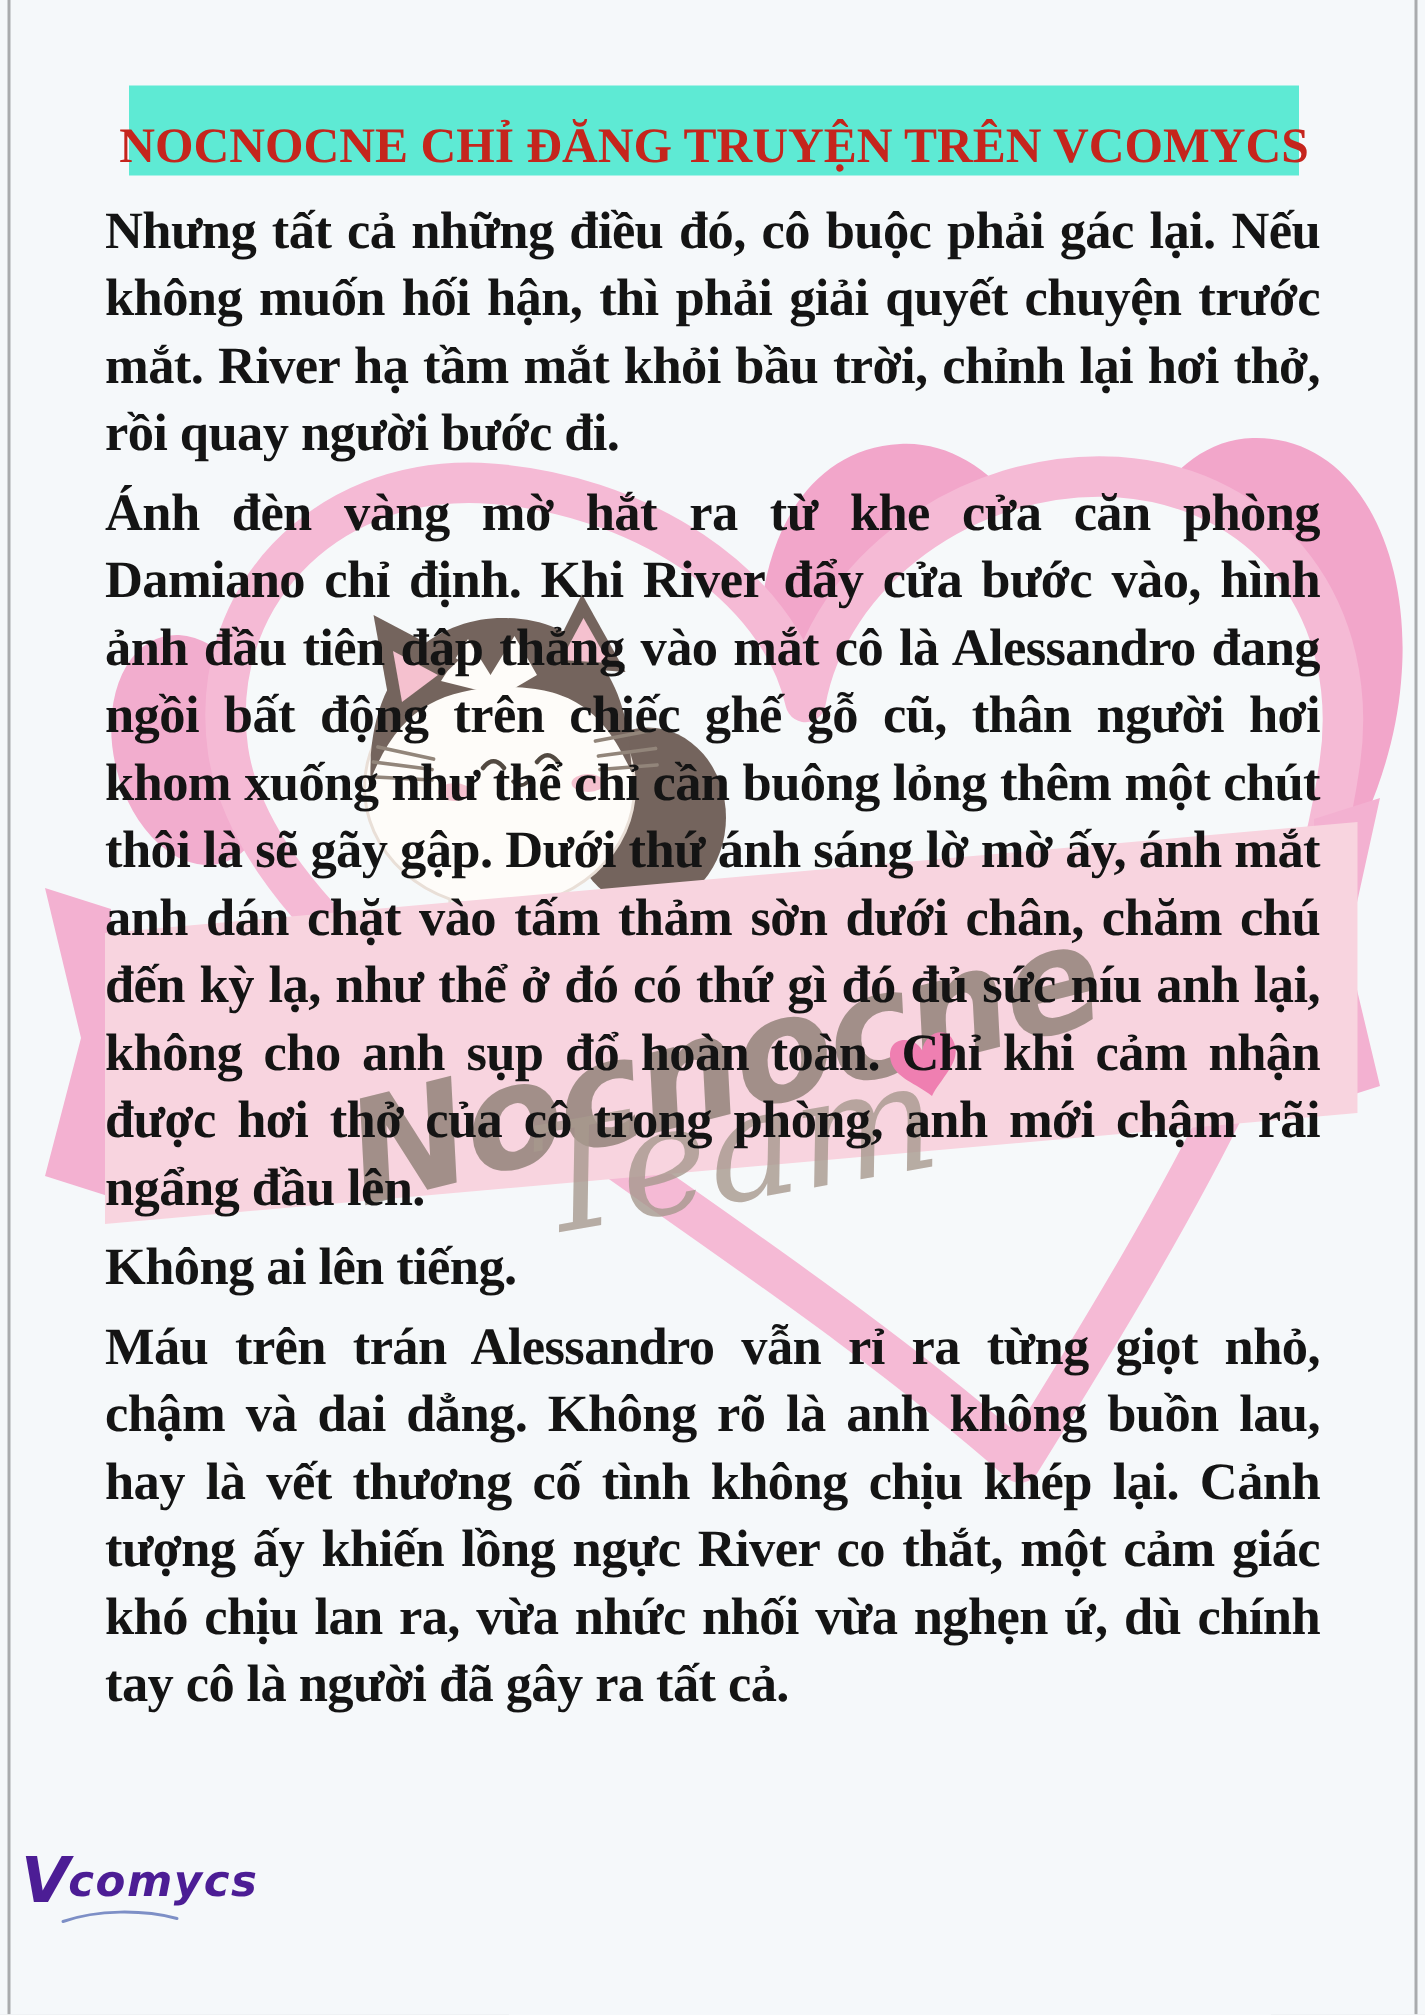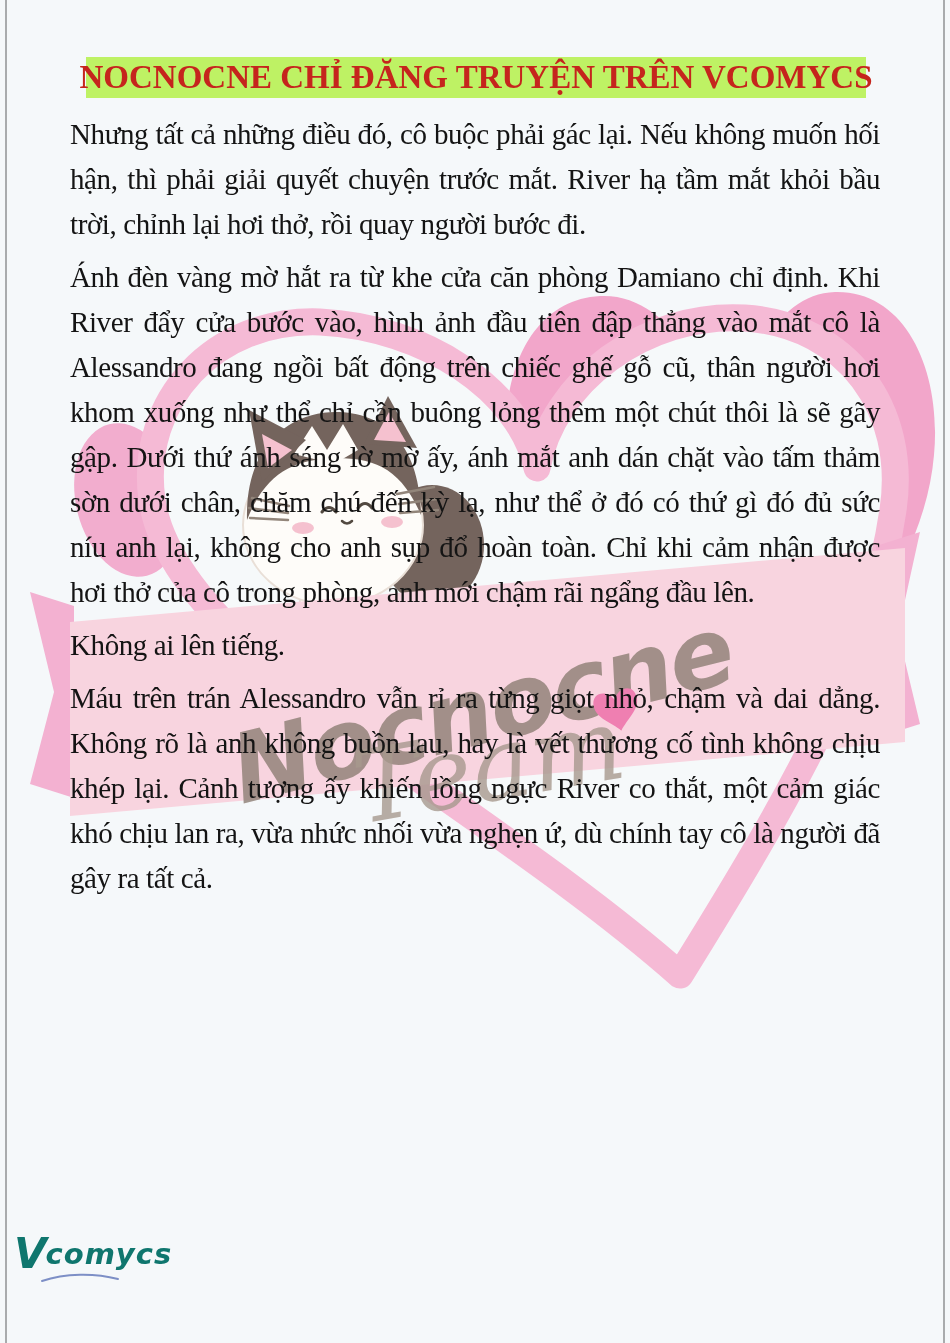--- a/index.html
+++ b/index.html
@@ -15,45 +15,45 @@
   .edge.right{right:5px;}
 
   .watermark{position:absolute;left:0;top:0;width:950px;height:1343px;z-index:0;}
 
   .content{
     position:absolute;left:0;top:0;width:950px;height:1343px;z-index:1;
     padding:57px 70px 0 70px;box-sizing:border-box;
   }
   .header-strip{
     margin:0 14px 0 16px;
-    background:#bef264;
-    height:41px;
-    display:flex;align-items:center;justify-content:center;
+    background:#5eead4;
+    height:60px;
+    display:flex;align-items:flex-end;justify-content:center;
   }
   .header-strip .hdr-text{
     color:#c5251d;
     font-weight:bold;
     font-size:33px;
     white-space:nowrap;
     letter-spacing:0px;
   }
   .story p{
     margin:0 0 8px 0;
     color:#141414;
-    font-weight:normal;
-    font-size:29px;
+    font-weight:bold;
+    font-size:35px;
     line-height:45px;
     letter-spacing:-0.4px;
     text-align:justify;
   }
   .story p.first{margin-top:14px;}
 
   .footer-left{
     position:absolute;left:14px;top:1233px;z-index:2;
-    color:#0f766e;
+    color:#4c1d95;
     font-family:"DejaVu Sans", sans-serif;
     font-style:italic;font-weight:bold;
     font-size:29px;line-height:1;
     letter-spacing:1px;
   }
   .footer-left .logo-v{font-size:42px;vertical-align:-4px;margin-right:-2px;}
   .footer-left .flourish{display:block;margin:-2px 0 0 26px;}
   .footer-right{
     position:absolute;right:16px;top:1357px;z-index:2;
     color:#4d7c0f;

